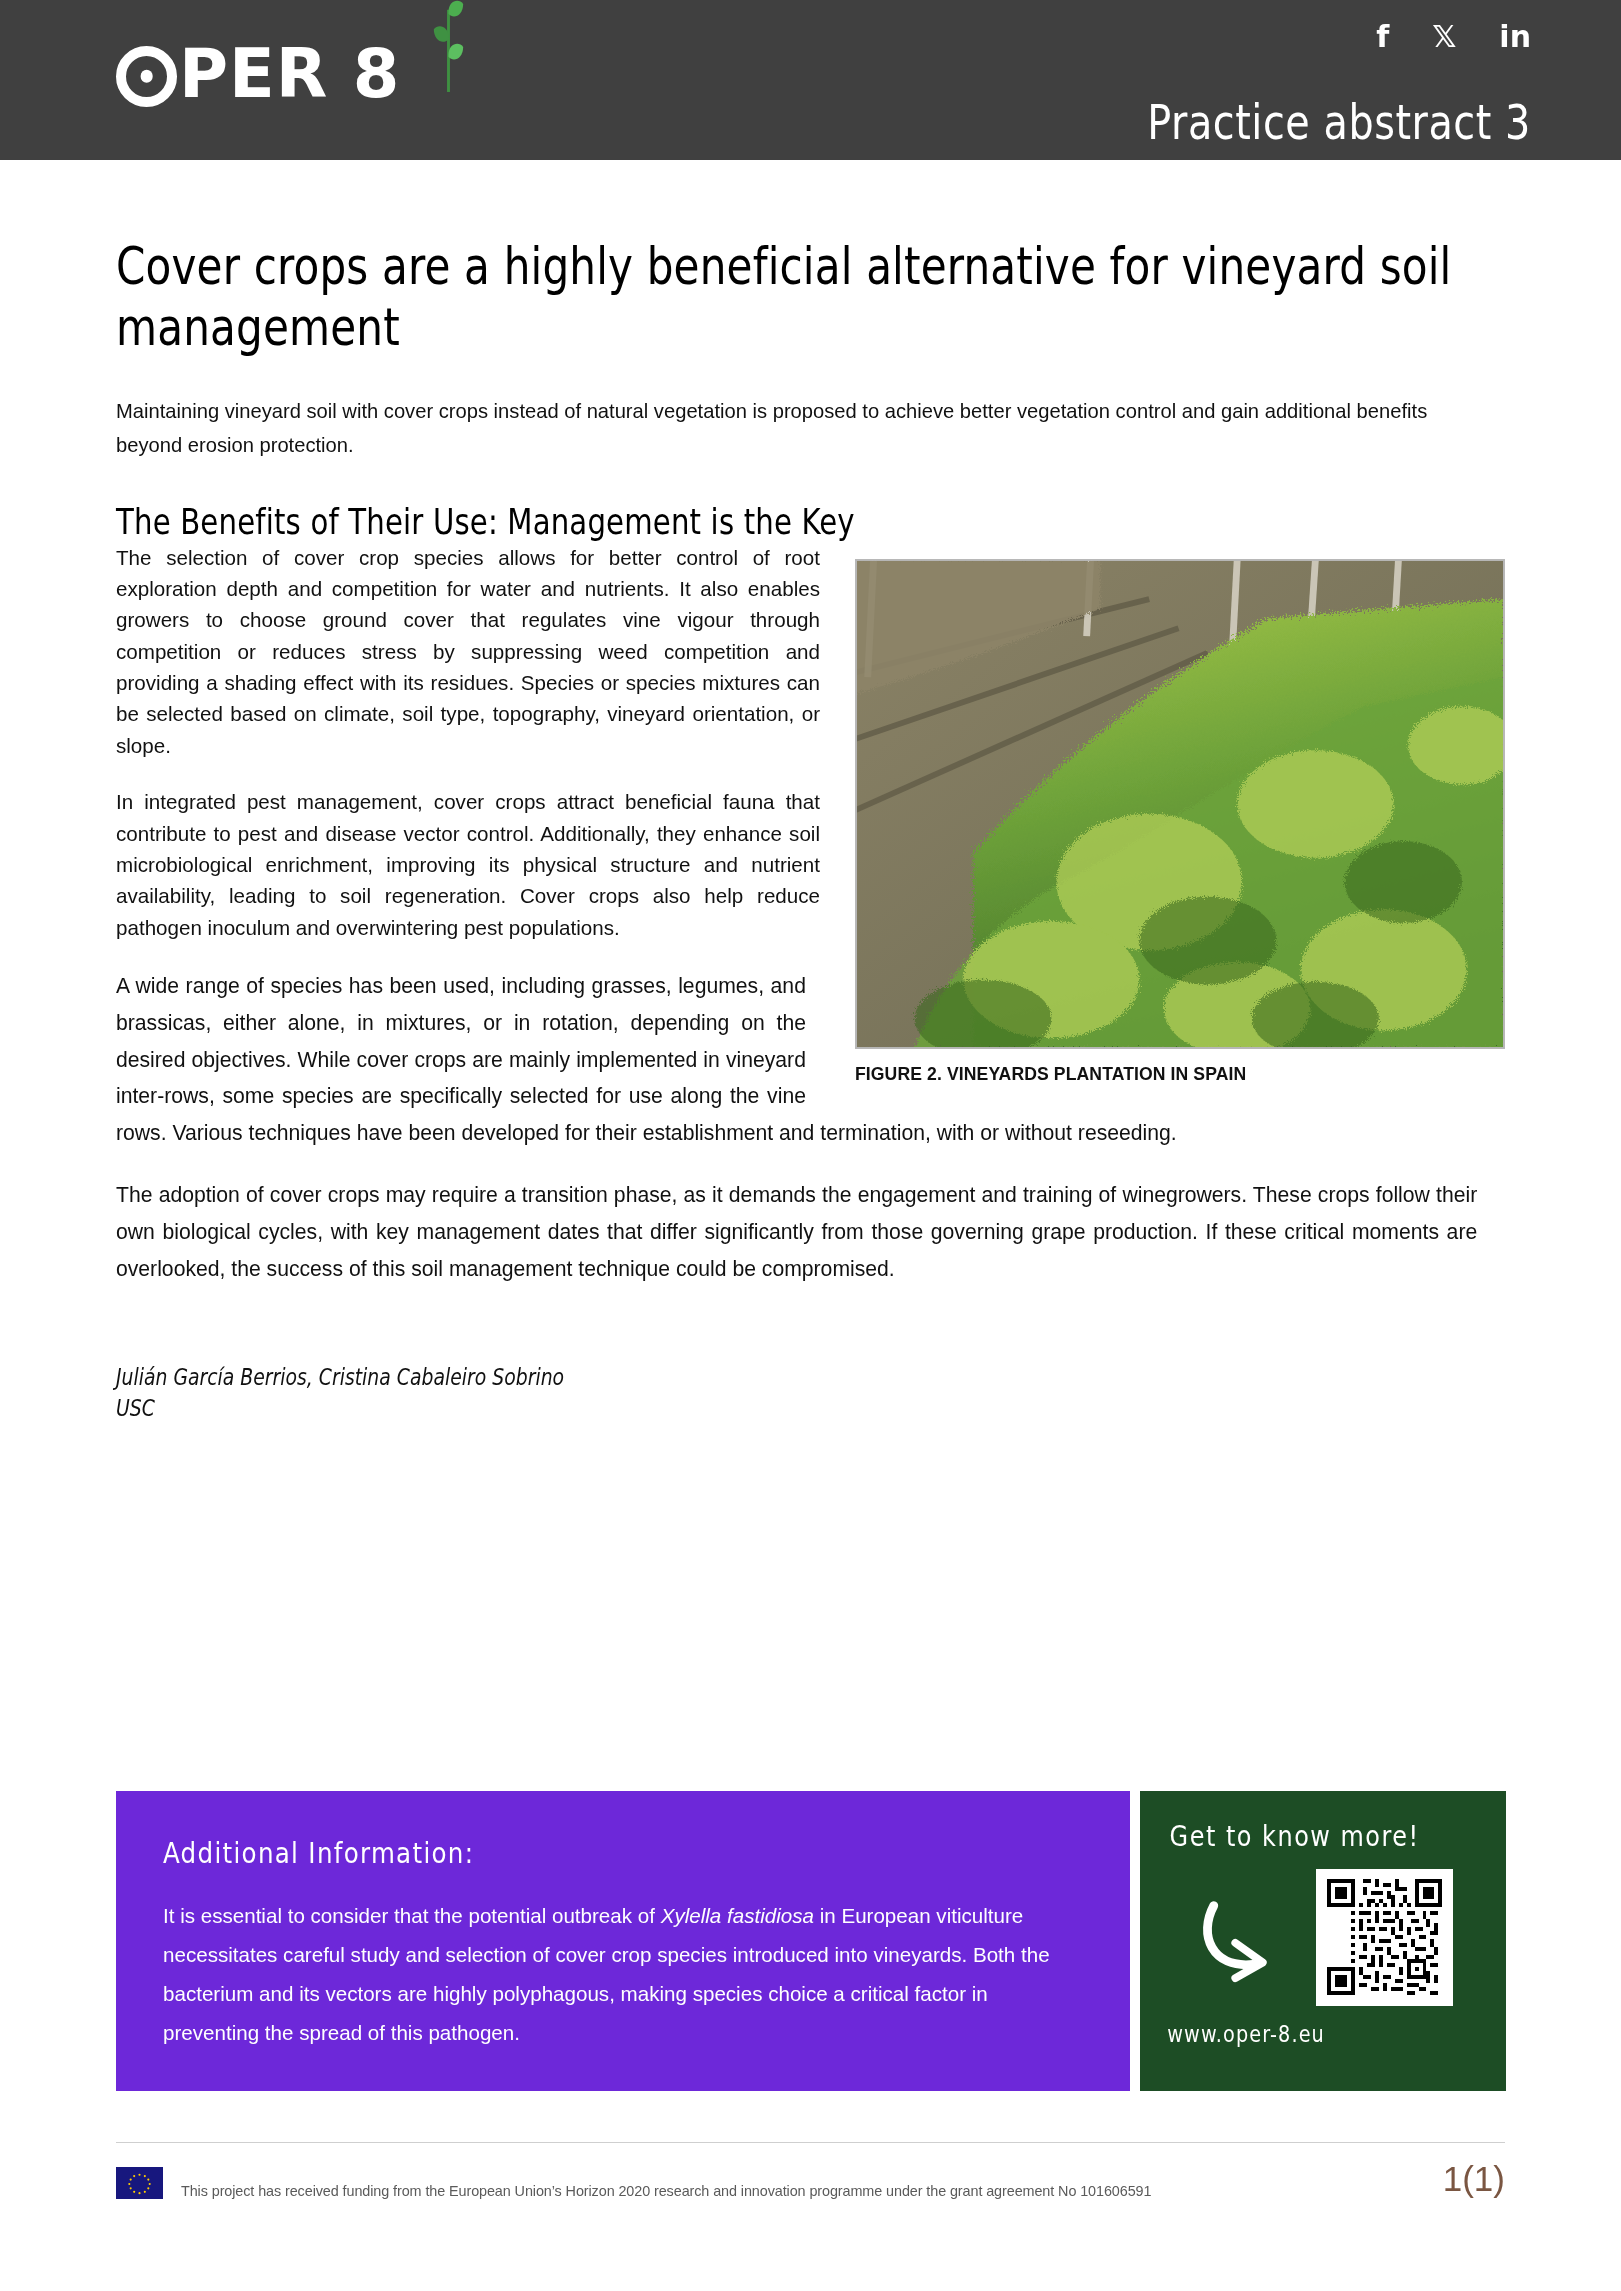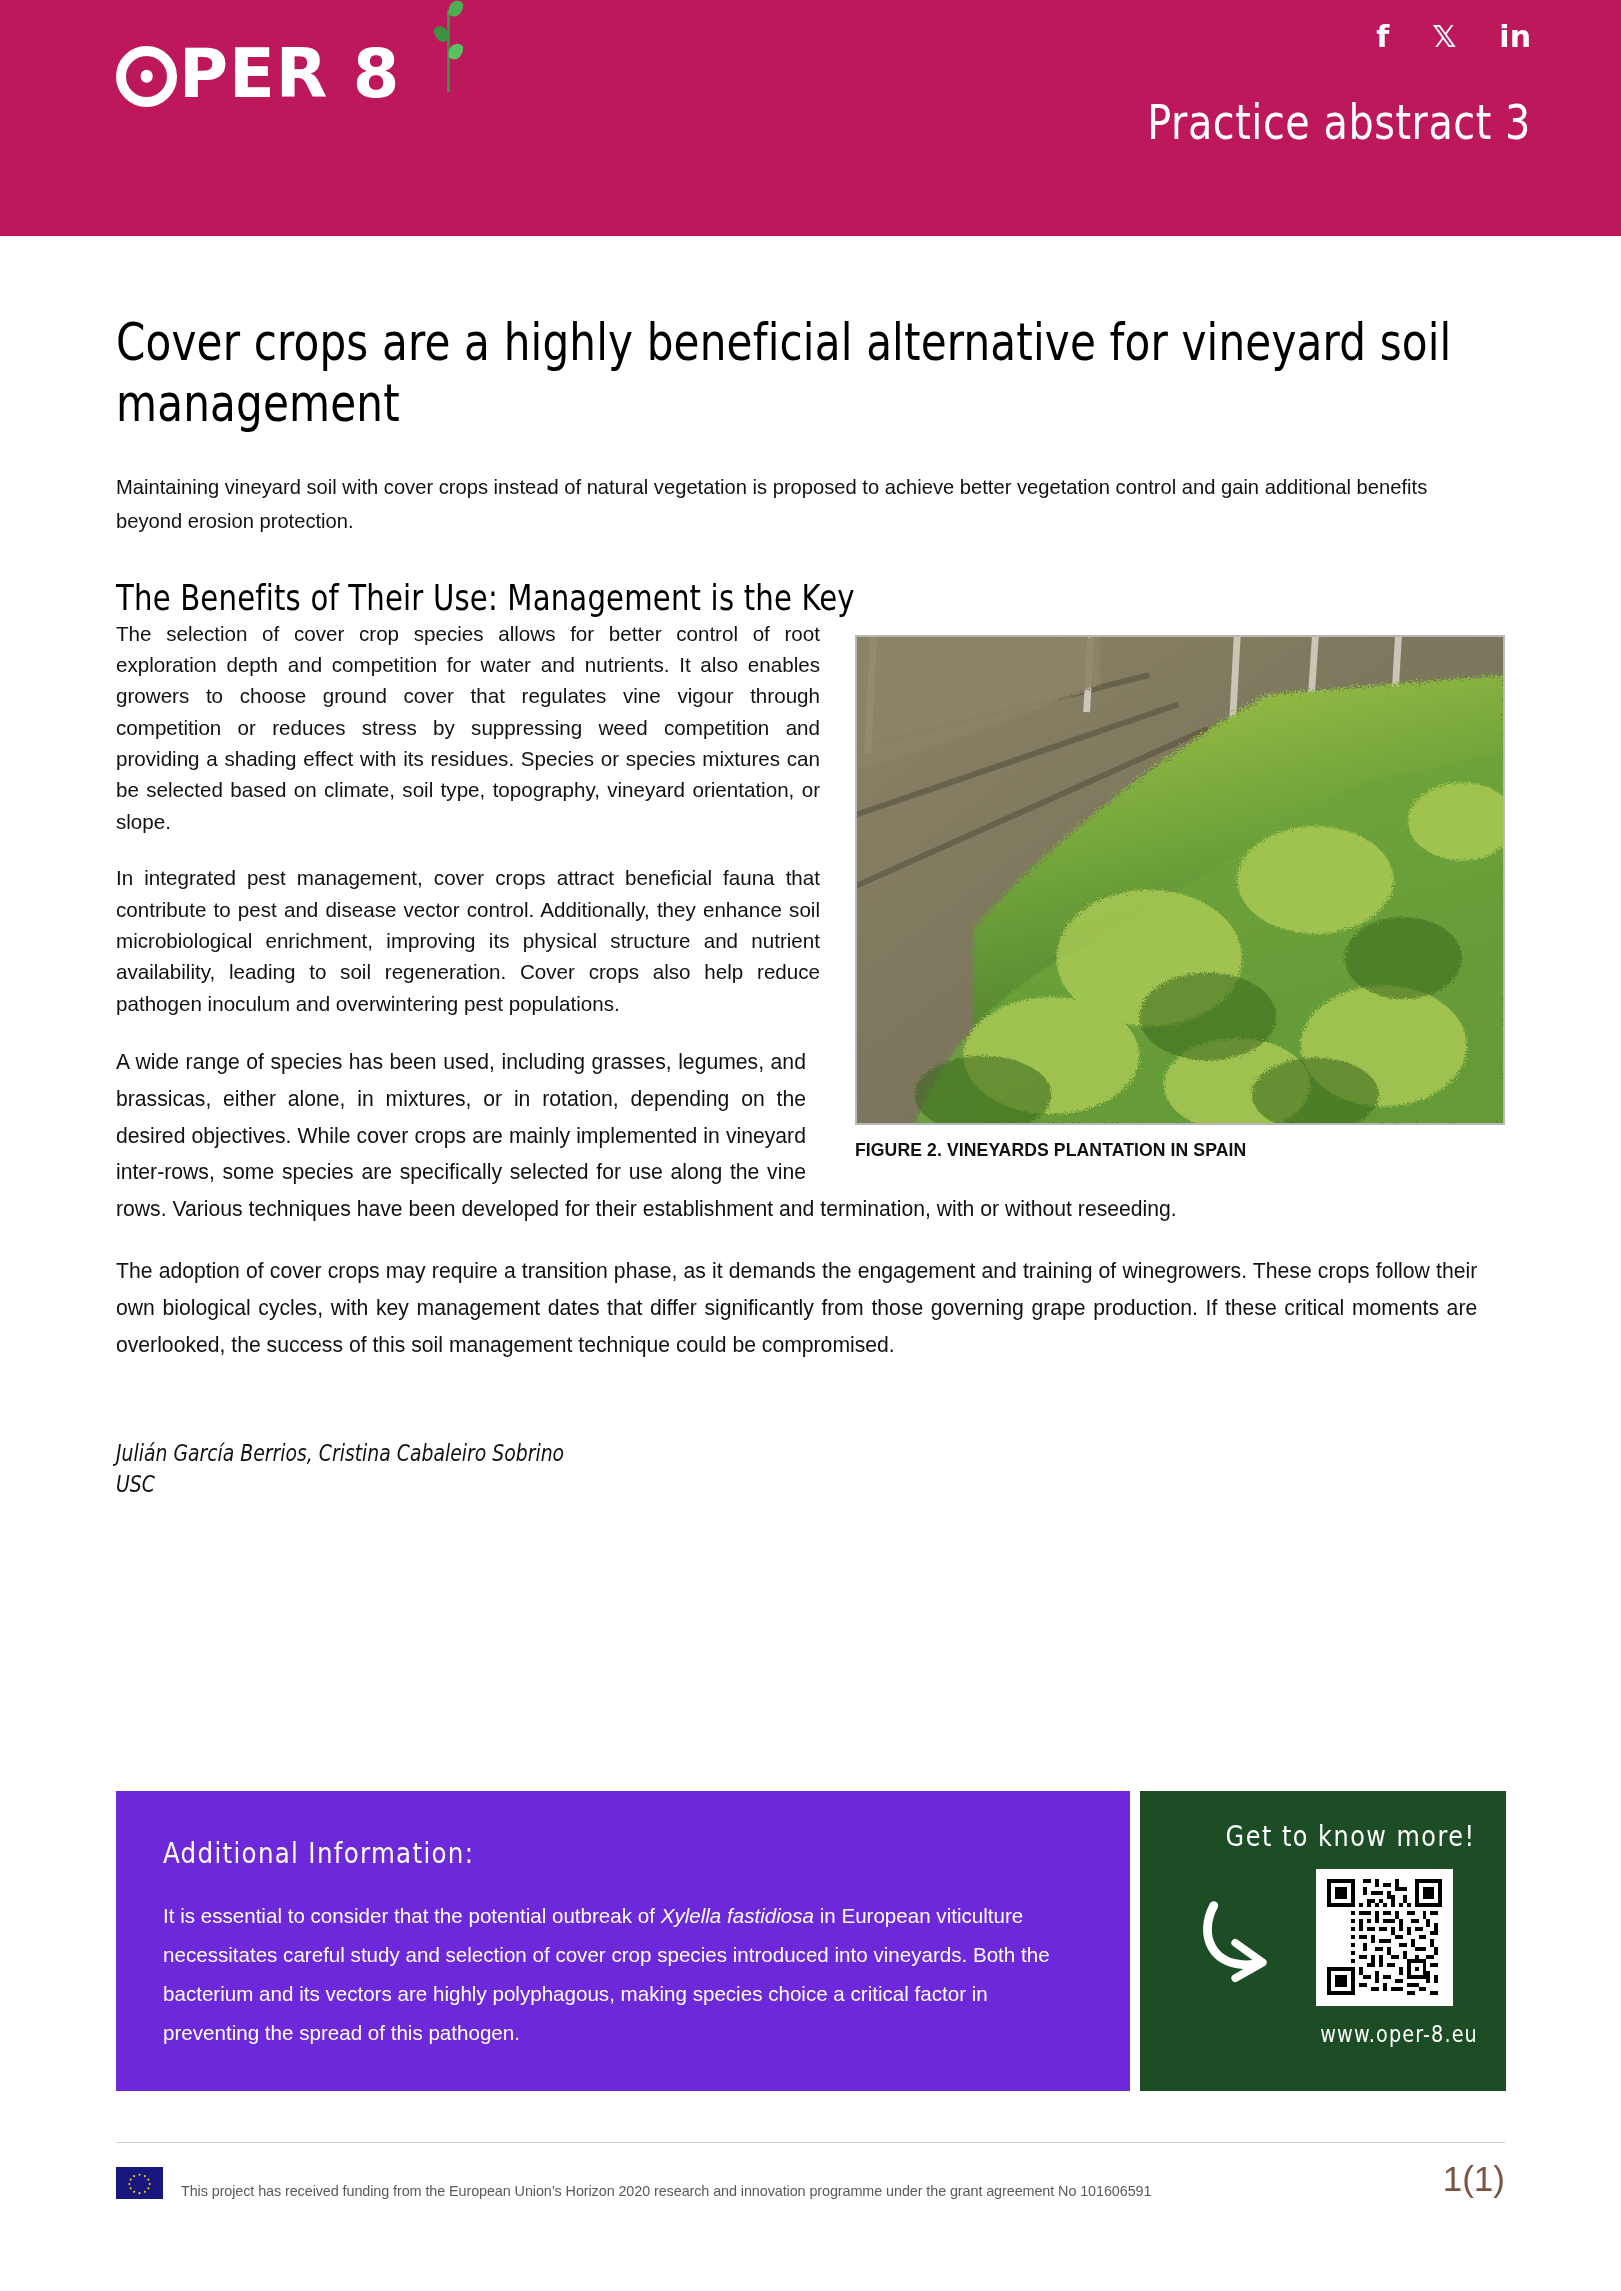--- a/index.html
+++ b/index.html
@@ -9,22 +9,22 @@
     background: #ffffff;
     font-family: "Liberation Sans", sans-serif;
     color: #000;
     overflow: hidden;
     position: relative;
   }
 
   
   .header {
     position: relative;
-    height: 236px;
-    background: #be185d;
+    height: 160px;
+    background: #404040;
     padding: 6px;
   }
   .logo-wrap {
     position: absolute;
     left: 116px; top: 41px;
     display: flex;
     align-items: flex-end;
   }
   .logo-text {
     font-family: "DejaVu Sans", sans-serif;
@@ -215,21 +215,21 @@
   }
   .box-info em { font-style: italic; }
 
   .box-qr {
     background: #1d4d25;
     width: 366px;
     padding: 29px 23.5px 21.6px 23.5px;
     color: #fff;
     display: flex;
     flex-direction: column;
-    align-items: flex-end;
+    align-items: flex-start;
     position: relative;
   }
   .qr-title {
     font-family: "DejaVu Sans Condensed", "DejaVu Sans", sans-serif;
     font-weight: 400;
     font-size: 28px;
     letter-spacing: 1.6px;
     color: #ffffff;
     margin-bottom: 9.8px;
     transform: scaleX(0.95);

